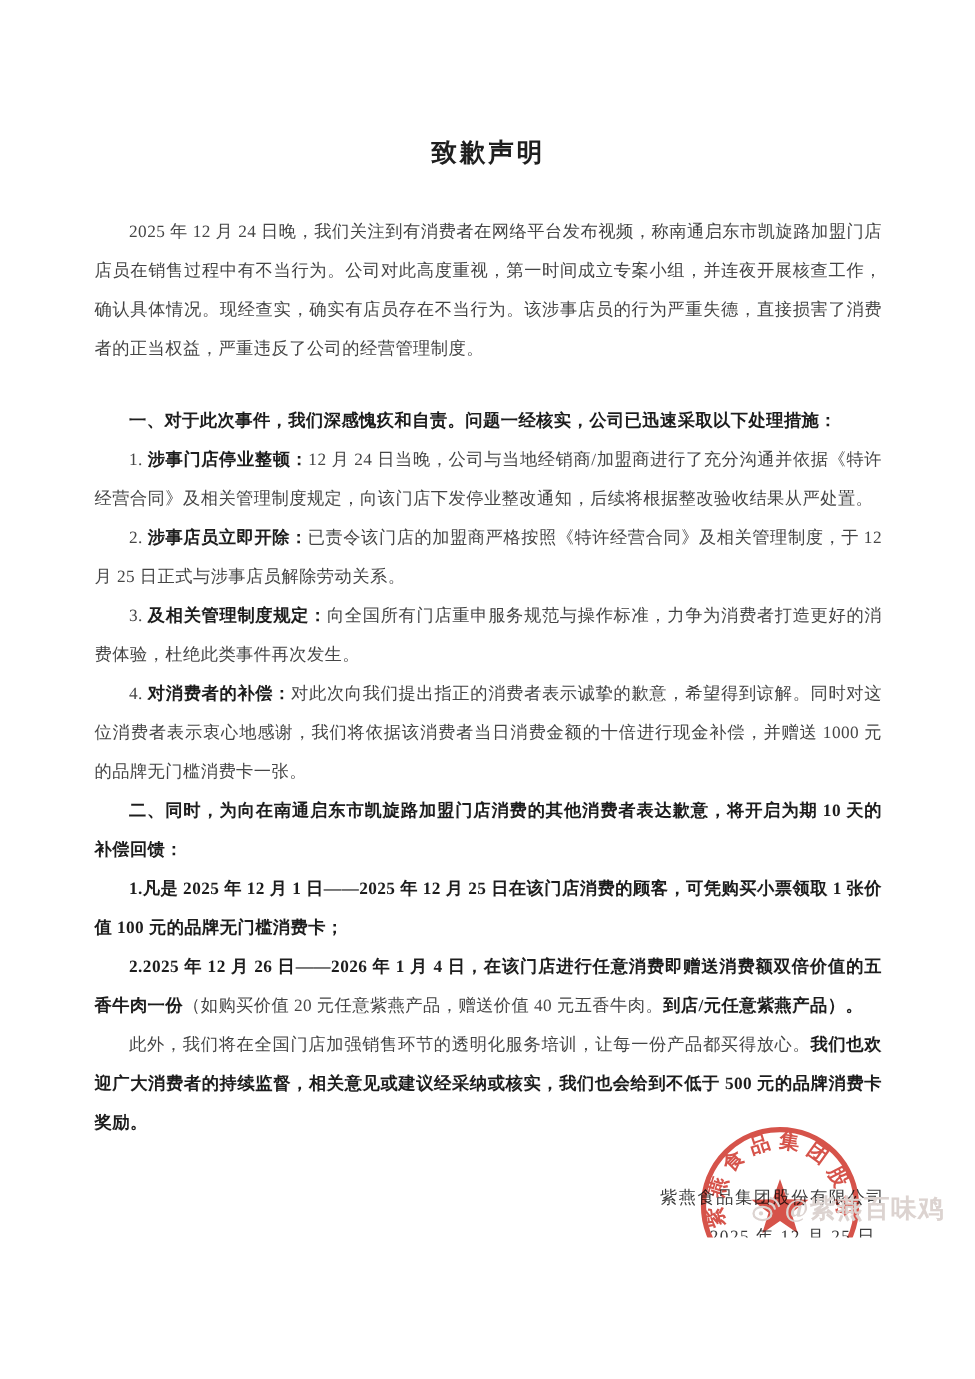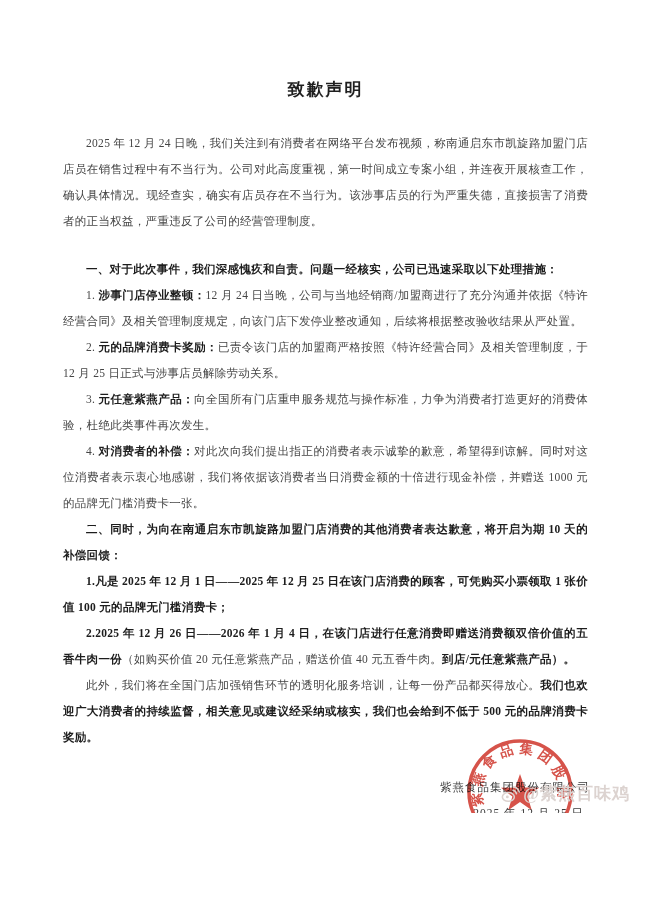--- a/index.html
+++ b/index.html
@@ -7,21 +7,21 @@
     --wm-color: #dcd3d0;
     --text-color: #454545;
     --bold-color: #1d1d1d;
   }
   * { box-sizing: border-box; }
   html, body { margin: 0; padding: 0; background: #ffffff; }
   .page {
     position: relative;
     width: 650px;
     height: 813px;
-    margin: 0 auto;
+    margin: 12px auto;
     background: #ffffff;
     font-family: "Liberation Serif", "DejaVu Serif", serif;
     overflow: hidden;
   }
   .content {
     padding: 78px 62px 0 63px;
   }
   .doc-title {
     margin: 0 0 28px 0;
     text-align: center;
@@ -94,22 +94,22 @@
 <body>
 
 <div class="page">
 
   <div class="content">
     <h1 class="doc-title">致歉声明</h1>
     <div>
         <p class="para"><span>2025 年 12 月 24 日晚，我们关注到有消费者在网络平台发布视频，称南通启东市凯旋路加盟门店店员在销售过程中有不当行为。公司对此高度重视，第一时间成立专案小组，并连夜开展核查工作，确认具体情况。现经查实，确实有店员存在不当行为。该涉事店员的行为严重失德，直接损害了消费者的正当权益，严重违反了公司的经营管理制度。</span></p>
         <p class="para gap-before"><span class="bold">一、对于此次事件，我们深感愧疚和自责。问题一经核实，公司已迅速采取以下处理措施：</span></p>
         <p class="para"><span>1. </span><span class="bold">涉事门店停业整顿：</span><span>12 月 24 日当晚，公司与当地经销商/加盟商进行了充分沟通并依据《特许经营合同》及相关管理制度规定，向该门店下发停业整改通知，后续将根据整改验收结果从严处置。</span></p>
-        <p class="para"><span>2. </span><span class="bold">元的品牌消费卡奖励：</span><span>已责令该门店的加盟商严格按照《特许经营合同》及相关管理制度，于 12 月 25 日正式与涉事店员解除劳动关系。</span></p>
-        <p class="para"><span>3. </span><span class="bold">元任意紫燕产品：</span><span>向全国所有门店重申服务规范与操作标准，力争为消费者打造更好的消费体验，杜绝此类事件再次发生。</span></p>
+        <p class="para"><span>2. </span><span class="bold">涉事店员立即开除：</span><span>已责令该门店的加盟商严格按照《特许经营合同》及相关管理制度，于 12 月 25 日正式与涉事店员解除劳动关系。</span></p>
+        <p class="para"><span>3. </span><span class="bold">及相关管理制度规定：</span><span>向全国所有门店重申服务规范与操作标准，力争为消费者打造更好的消费体验，杜绝此类事件再次发生。</span></p>
         <p class="para"><span>4. </span><span class="bold">对消费者的补偿：</span><span>对此次向我们提出指正的消费者表示诚挚的歉意，希望得到谅解。同时对这位消费者表示衷心地感谢，我们将依据该消费者当日消费金额的十倍进行现金补偿，并赠送 1000 元的品牌无门槛消费卡一张。</span></p>
         <p class="para"><span class="bold">二、同时，为向在南通启东市凯旋路加盟门店消费的其他消费者表达歉意，将开启为期 10 天的补偿回馈：</span></p>
         <p class="para"><span class="bold">1.凡是 2025 年 12 月 1 日——2025 年 12 月 25 日在该门店消费的顾客，可凭购买小票领取 1 张价值 100 元的品牌无门槛消费卡；</span></p>
         <p class="para"><span class="bold">2.2025 年 12 月 26 日——2026 年 1 月 4 日，在该门店进行任意消费即赠送消费额双倍价值的五香牛肉一份</span><span>（如购买价值 20 元任意紫燕产品，赠送价值 40 元五香牛肉。</span><span class="bold">到店/元任意紫燕产品）。</span></p>
         <p class="para"><span>此外，我们将在全国门店加强销售环节的透明化服务培训，让每一份产品都买得放心。</span><span class="bold">我们也欢迎广大消费者的持续监督，相关意见或建议经采纳或核实，我们也会给到不低于 500 元的品牌消费卡奖励。</span></p>
       </div>
   </div>
 
   <div class="signature-company">紫燕食品集团股份有限公司</div>
   <div class="signature-date">2025 年 12 月 25 日</div>

